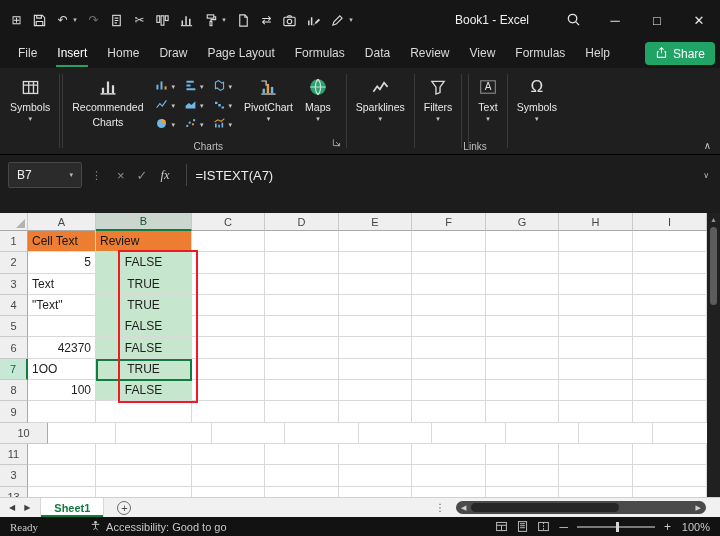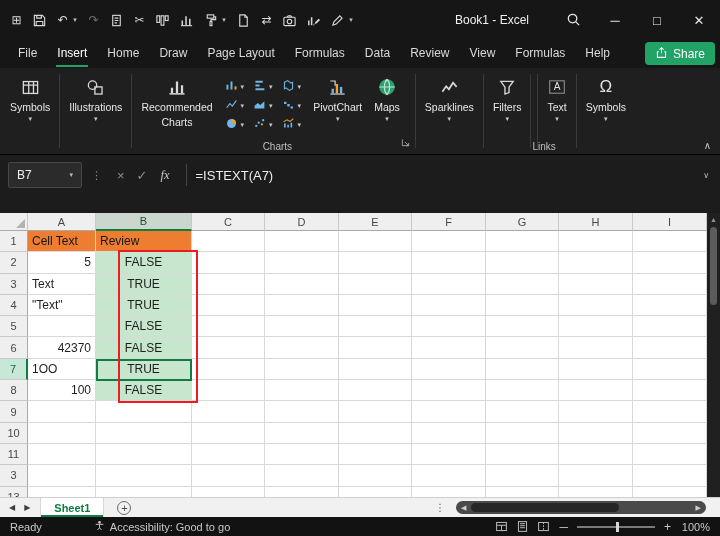--- a/index.html
+++ b/index.html
@@ -83,21 +83,21 @@
   .sheettab::after{content:'';position:absolute;left:0;right:0;bottom:0;height:2px;background:var(--selection-green,#107C41);}
   .addsheet{width:14px;height:14px;border:1px solid #6B6B6B;border-radius:50%;color:#4A4A4A;font-size:11px;line-height:12px;text-align:center;margin-left:13px;}
   .sheetdots{margin-left:auto;color:#5A5A5A;font-size:10px;}
   .hscroll{width:250px;height:13px;background:#4A4A4A;border-radius:7px;margin:0 14px 0 11px;display:flex;align-items:center;padding:0 5px;gap:5px;}
   .harrow{color:#D0D0D0;font-size:7px;}
   .harrow.last{margin-left:auto;}
   .hthumb{width:148px;height:9px;background:#262626;border-radius:5px;}
 
   
   .statusbar{height:19px;background:#121212;display:flex;align-items:center;color:#C8C8C8;font-size:11px;flex:0 0 auto;}
-  .sbmode{margin-left:10px;}
+  .sbmode{margin-left:10px;font-family:Liberation Serif, serif;}
   .sbacc{display:flex;align-items:center;gap:5px;margin-left:52px;}
   .sbright{margin-left:auto;display:flex;align-items:center;gap:9px;margin-right:10px;}
   .vicon{display:flex;}
   .zbtn{font-size:12px;color:#C8C8C8;}
   .ztrack{width:78px;height:2px;background:#7A7A7A;position:relative;}
   .zthumb{position:absolute;left:50%;top:-4px;width:3px;height:10px;background:#D6D6D6;}
   .zoomtext{min-width:30px;text-align:right;}
 </style>
 </head>
 <body>
@@ -217,32 +217,20 @@
             <svg width="19" height="19" viewBox="0 0 16 16" fill="none" stroke="#D9D9D9" stroke-width="1.1">
               <rect x="2" y="3" width="12" height="10"></rect>
               <path d="M2 6h12M6.5 3v10M10.5 3v10"></path>
             </svg>
           </span>
         <span class="blabel">Symbols</span>
         <span class="chevd">▾</span>
       </div>
     </div>
     <div class="rsep"></div>
-    <div class="rgroup">
-      <div class="bigbtn">
-        <span class="ricon">
-            <svg width="19" height="19" viewBox="0 0 16 16" fill="none" stroke="#D9D9D9" stroke-width="1.1">
-              <circle cx="5.5" cy="6" r="3.5"></circle>
-              <rect x="7.5" y="7.5" width="6" height="6"></rect>
-            </svg>
-          </span>
-        <span class="blabel">Illustrations</span>
-        <span class="chevd">▾</span>
-      </div>
-    </div>
     <div class="rsep"></div>
     <div class="rgroup" style="padding-right:8px;">
       <div class="bigbtn">
         <span class="ricon">
             <svg width="20" height="20" viewBox="0 0 16 16" fill="none" stroke="#D9D9D9" stroke-width="1.2">
               <path d="M2 13.5h12"></path>
               <path d="M4 13V8.5M8 13V3.5M12 13V6.5" stroke-width="1.8"></path>
             </svg>
           </span>
         <span class="blabel">Recommended</span>
@@ -524,21 +512,21 @@
           <div class="cell" style="width: 96px;"></div>
           <div class="cell" style="width: 73px;"></div>
           <div class="cell" style="width: 74px;"></div>
           <div class="cell" style="width: 73px;"></div>
           <div class="cell" style="width: 74px;"></div>
           <div class="cell" style="width: 73px;"></div>
           <div class="cell" style="width: 74px;"></div>
           <div class="cell" style="width: 74px;"></div>
         </div>
         <div class="grow" style="height: 21.3px;">
-          <div class="rowhead" style="width: 28px;">10</div>
+          <div class="rowhead" style="width: 48px;">10</div>
           <div class="cell" style="width: 68px;"></div>
           <div class="cell" style="width: 96px;"></div>
           <div class="cell" style="width: 73px;"></div>
           <div class="cell" style="width: 74px;"></div>
           <div class="cell" style="width: 73px;"></div>
           <div class="cell" style="width: 74px;"></div>
           <div class="cell" style="width: 73px;"></div>
           <div class="cell" style="width: 74px;"></div>
           <div class="cell" style="width: 74px;"></div>
         </div>

